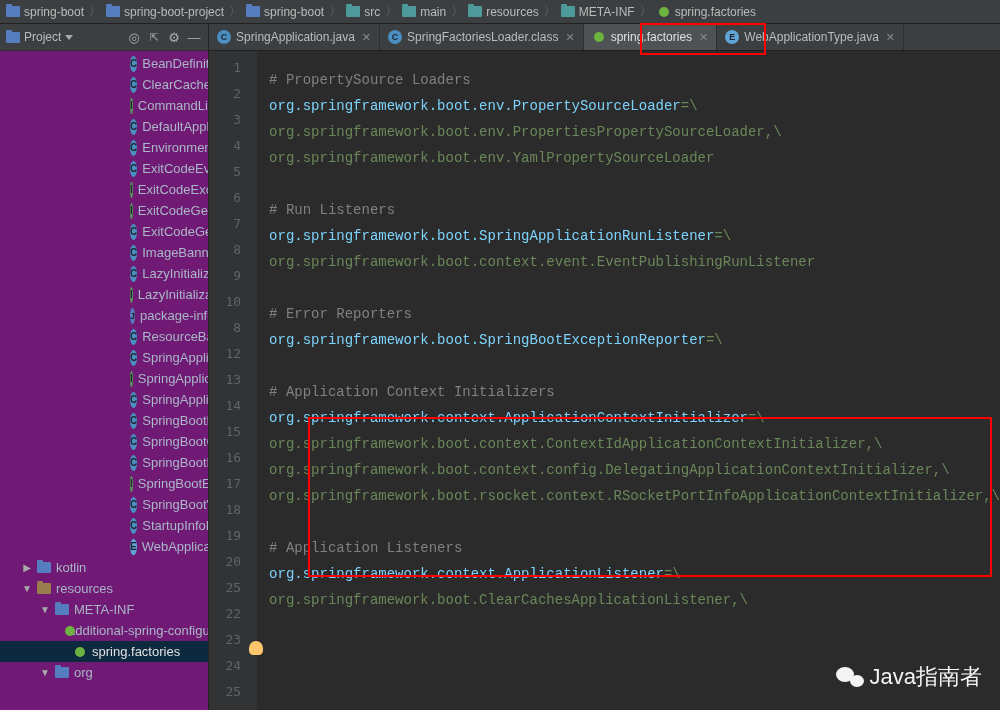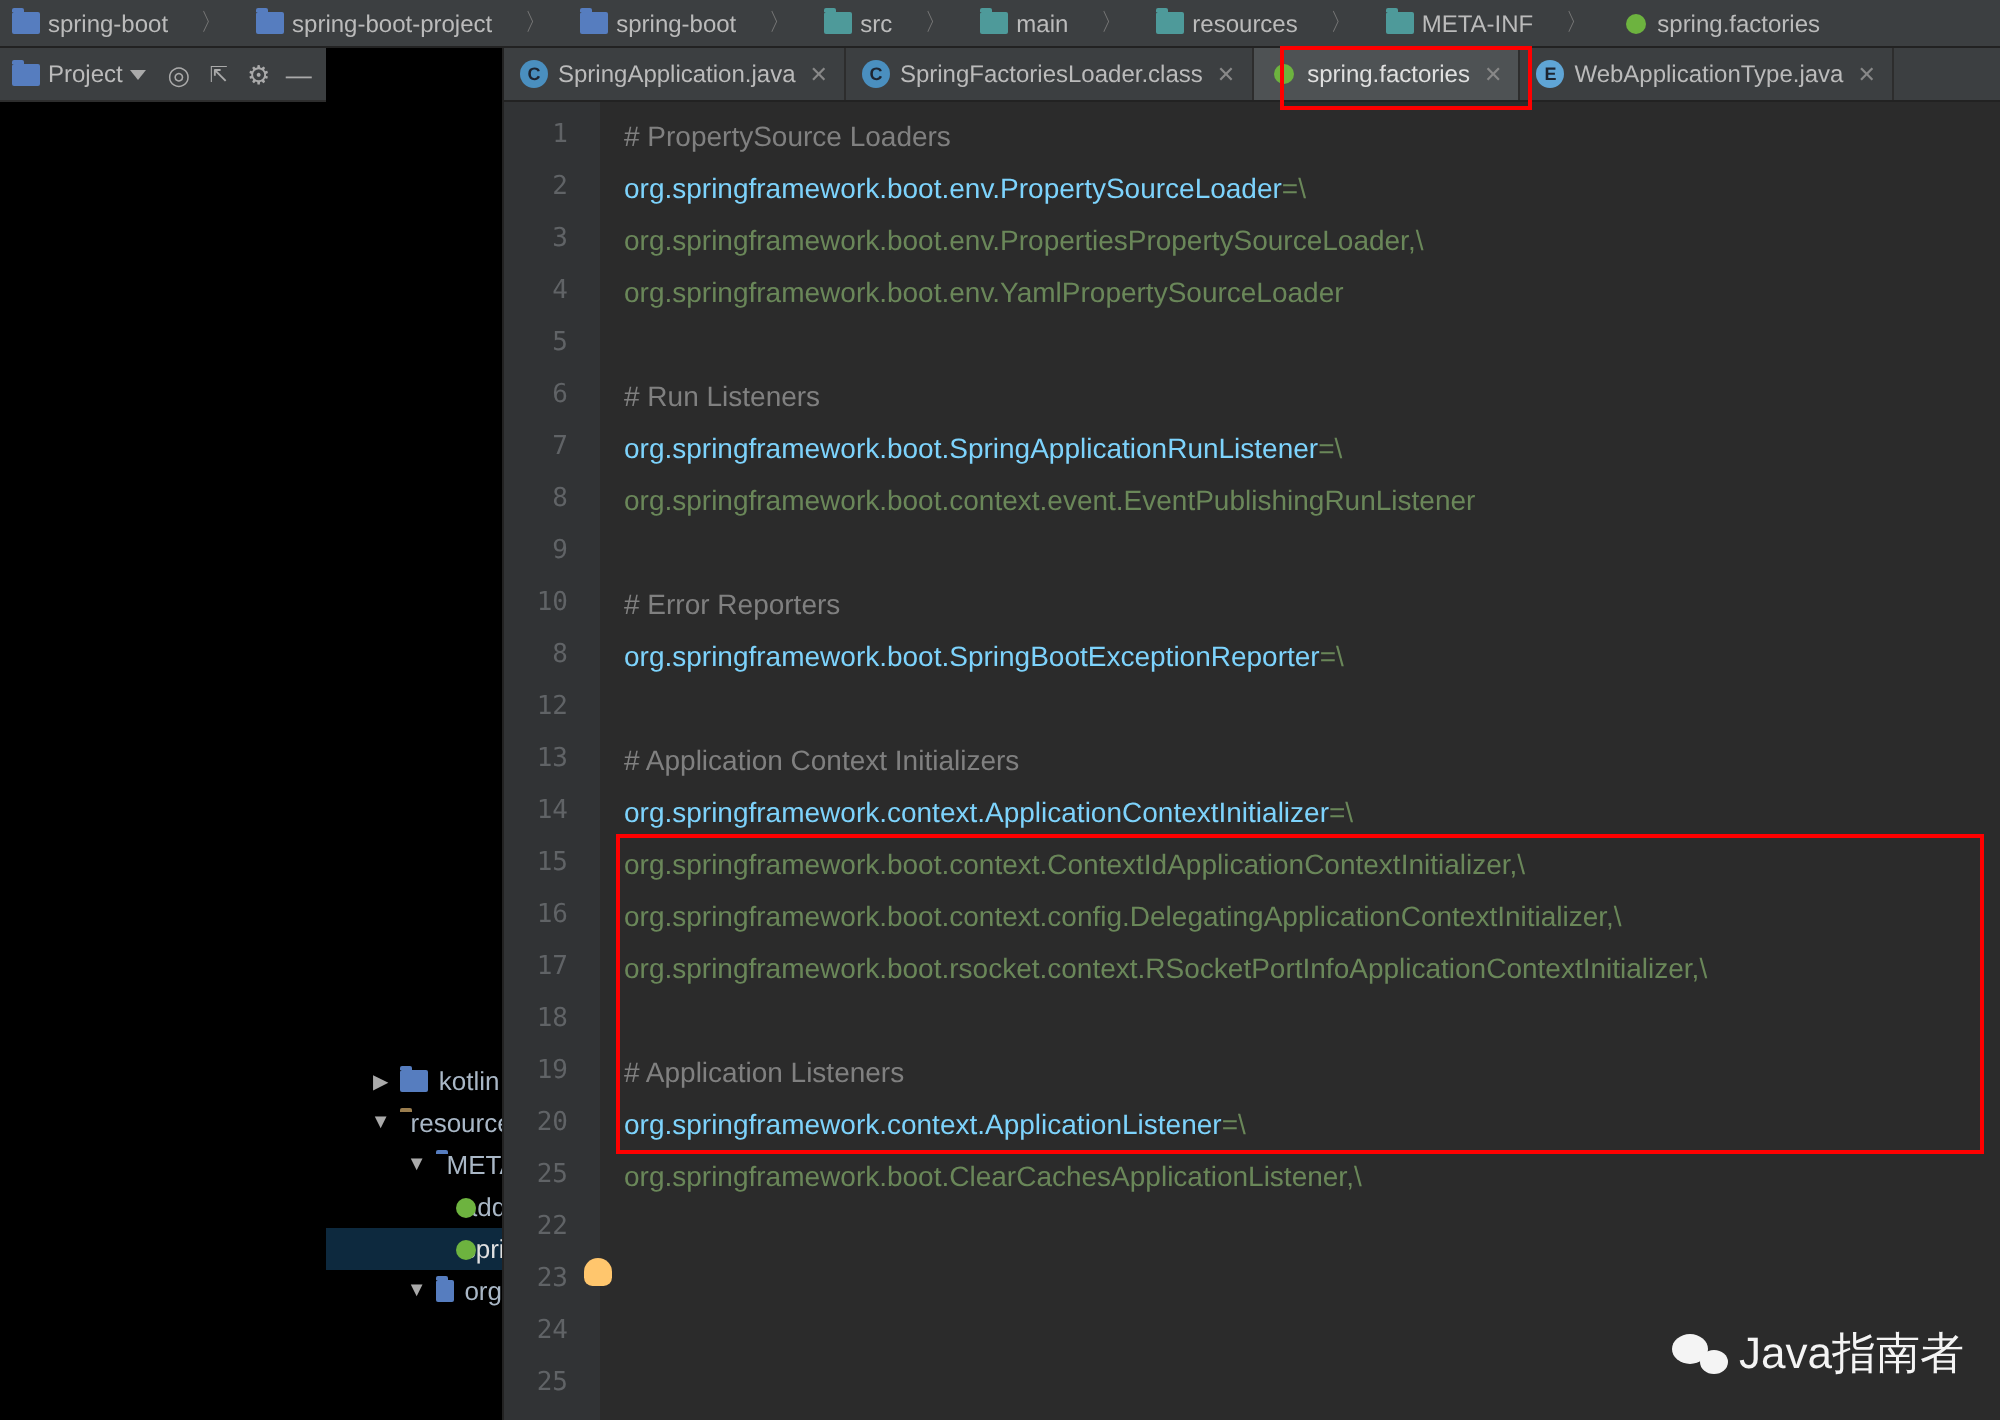--- a/index.html
+++ b/index.html
@@ -12,21 +12,21 @@
   color: #a9b7c6;
   overflow: hidden;
   position: relative;
 }
 .breadcrumb {
   height: 24px;
   background: #3c3f41;
   display: flex;
   align-items: center;
   padding: 0 6px;
-  gap: 13px;
+  gap: 2px;
   border-bottom: 1px solid #222;
   font-size: 12px;
   overflow: hidden;
 }
 .breadcrumb .crumb {
   display: inline-flex;
   align-items: center;
   gap: 4px;
   color: #bbb;
   white-space: nowrap;
@@ -49,24 +49,24 @@
   content: ""; position: absolute; left: 2px; top: 2px;
   width: 10px; height: 10px; border-radius: 50%;
   background: #6db33f;
 }
 
 .main { display: flex; height: 686px; }
 
 
 .sidebar {
   width: 252px;
-  background: #000000;
+  background: #701a75;
   border-right: 1px solid #222;
   display: flex;
-  flex-direction: row;
+  flex-direction: column;
   overflow: hidden;
 }
 .sidebar-toolbar {
   height: 27px;
   background: #3c3f41;
   border-bottom: 1px solid #2d2d2d;
   display: flex;
   align-items: center;
   padding: 0 6px;
   gap: 4px;
@@ -171,24 +171,25 @@
   height: 26px; text-align: right;
   padding-right: 16px;
   color: #606366;
   font-family: "Consolas", monospace;
   font-size: 13px;
   line-height: 26px;
 }
 .code {
   flex: 1;
   padding: 4px 0 0 12px;
-  font-family: Liberation Sans, sans-serif;
+  font-family: Liberation Mono, monospace;
   font-size: 14px;
   line-height: 26px;
   position: relative;
+  margin-top: 12px;
 }
 .code .line { height: 26px; white-space: pre; }
 .comment { color: #808080; }
 .key { color: #7dd3fc; }
 .val { color: #6a8759; }
 .code-highlight {
   position: absolute;
   border: 2px solid #ff0000;
   pointer-events: none;
 }

